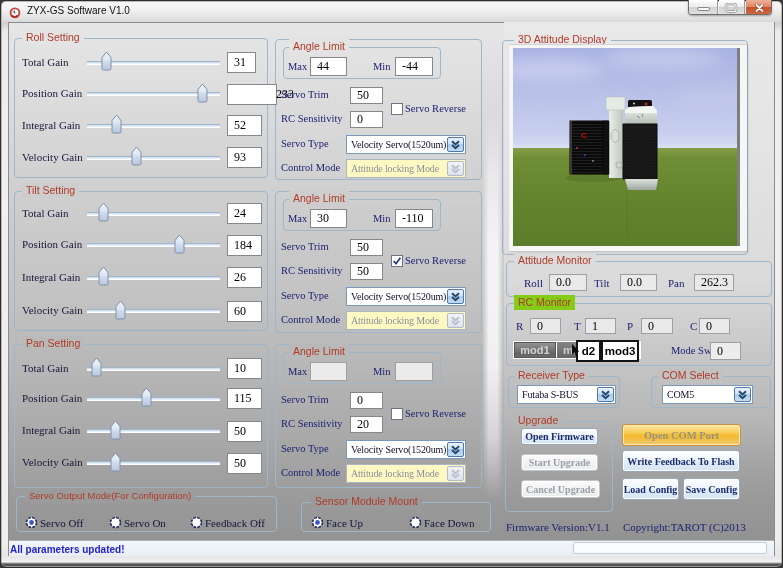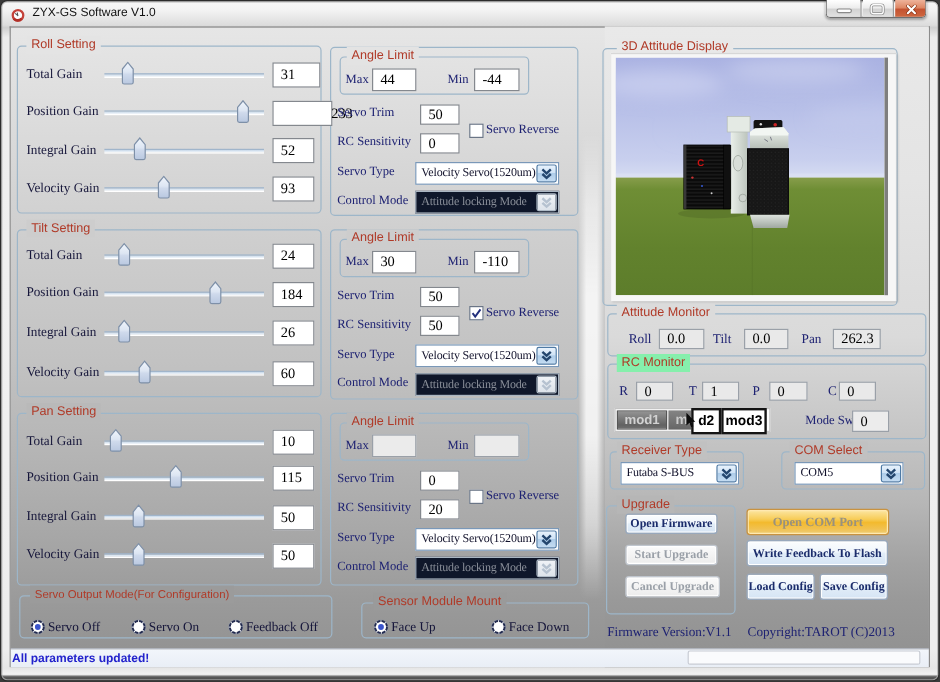--- a/index.html
+++ b/index.html
@@ -18,21 +18,21 @@
  mask-image:linear-gradient(90deg, transparent 0, #000 30%, #000 70%, transparent 100%);}
 .gbox{position:absolute;border:1px solid #9db6c9;border-radius:4px;}
 .leg{position:absolute;top:-8px;font-size:10.5px;line-height:15px;color:#b03a28;padding:0 4px;white-space:nowrap;}
 .slab{position:absolute;font-family:Liberation Serif, serif;font-size:11px;color:#16163a;white-space:nowrap;}
 .mlab{position:absolute;font-family:"Liberation Serif",serif;font-size:10.5px;color:#1e2272;white-space:nowrap;}
 .vbox{position:absolute;background:#fff;border:1px solid #84888e;font-family:"Liberation Serif",serif;font-size:12px;color:#000;padding-left:6px;display:flex;align-items:center;}
 .dbox{position:absolute;background:#ebebeb;border:1px solid #9aa0a8;font-family:"Liberation Serif",serif;font-size:12px;color:#000;padding-left:6px;display:flex;align-items:center;}
 .track{position:absolute;height:4px;border-top:1px solid #a0b5cb;border-bottom:1px solid #ffffff;background:linear-gradient(180deg,#c6d7e8,#f4f8fc);}
 .combo{position:absolute;background:#fff;border:1px solid #7a98b8;font-family:"Liberation Serif",serif;font-size:10px;letter-spacing:-.15px;color:#10102a;display:flex;align-items:center;padding-left:4px;white-space:nowrap;}
 .combo .cbtn{position:absolute;right:1px;top:1px;bottom:1px;width:17px;border:1px solid #4e7aa5;border-radius:2px;background:linear-gradient(180deg,#e8f2fc 0%,#cfe3f6 45%,#aecdea 50%,#c4dcf2 100%);display:flex;align-items:center;justify-content:center;}
-.combo.dis{background:#0f172a;color:#8a8f99;border-color:#aab6c2;}
+.combo.dis{background:#fef9c3;color:#8a8f99;border-color:#aab6c2;}
 .combo.dis .cbtn{border-color:#b0bcc8;background:linear-gradient(180deg,#f0f3f7,#dde3ea);}
 .chk{position:absolute;width:12px;height:12px;background:#fff;border:1px solid #6a7586;}
 .btn{position:absolute;border:1px solid #98a8bc;border-radius:3px;font-family:"Liberation Serif",serif;font-weight:bold;font-size:10px;color:#1b2c6b;display:flex;align-items:center;justify-content:center;background:linear-gradient(180deg,#fbfdfe 0%,#f0f6fc 45%,#e2edf8 50%,#d5e4f4 100%);box-shadow:inset 0 0 0 1px #fff;white-space:nowrap;}
 .btn.dis{color:#9aa0a8;border-color:#c0c6ce;background:linear-gradient(180deg,#fbfbfb,#ececec);}
 .btn.orange{border-color:#c89240;background:linear-gradient(180deg,#fce6a4 0%,#f7cd59 38%,#f3ba2e 52%,#f1c14f 78%,#eecd77 100%);color:#98917e;box-shadow:inset 0 0 0 1px #ffe9b0;}
 .rlab{position:absolute;font-family:"Liberation Serif",serif;font-size:11px;color:#16163a;white-space:nowrap;}
 .modtxt{font-family:"Liberation Sans",sans-serif;font-weight:bold;font-size:11.5px;}
 </style></head><body>
 <div class="frame"></div>
 
@@ -70,21 +70,21 @@
 <div class="gbox" style="left:301px;top:502px;width:190px;height:30px;"></div>
 <div class="leg" style="left:311px;top:494px;background:#9a9a9a;">Sensor Module Mount</div>
 <div class="gbox" style="left:275px;top:39px;width:207px;height:141px;"></div>
 <div class="gbox" style="left:275px;top:191px;width:207px;height:142px;"></div>
 <div class="gbox" style="left:275px;top:344px;width:207px;height:144px;"></div>
 <div class="gbox" style="left:502px;top:40px;width:246px;height:215px;"></div>
 <div class="leg" style="left:514px;top:32px;background:#e8e8e8;">3D Attitude Display</div>
 <div class="gbox" style="left:506px;top:261px;width:266px;height:36px;"></div>
 <div class="leg" style="left:514px;top:253px;background:#dbdbdb;">Attitude Monitor</div>
 <div class="gbox" style="left:506px;top:303px;width:266px;height:63px;"></div>
-<div class="leg" style="left:514px;top:295px;background:#86efac;">RC Monitor</div>
+<div class="leg" style="left:514px;top:295px;background:#84cc16;">RC Monitor</div>
 <div class="gbox" style="left:508px;top:376px;width:112px;height:32px;"></div>
 <div class="gbox" style="left:651px;top:376px;width:120px;height:32px;"></div>
 <div class="gbox" style="left:505px;top:421px;width:108px;height:91px;"></div>
 <div class="leg" style="left:514px;top:413px;background:#b6b6b6;">Upgrade</div>
 <div class="leg" style="left:514px;top:368px;background:#c1c1c1;">Receiver Type</div>
 <div class="leg" style="left:658px;top:368px;background:#c1c1c1;">COM Select</div>
 <svg width="0" height="0" style="position:absolute">
     <defs>
       <linearGradient id="tg" x1="0" y1="0" x2="0" y2="1">
         <stop offset="0" stop-color="#f0f5fb"></stop>
@@ -93,21 +93,21 @@
         <stop offset="1" stop-color="#b9c8e0"></stop>
       </linearGradient>
       <path id="th" d="M1 6.5 L5.5 1 L10 6.5 L10 17.5 Q10 19 8.5 19 L2.5 19 Q1 19 1 17.5 Z"></path>
     </defs>
   </svg>
 <div class="slab" style="left:22px;top:55.5px;">Total Gain</div>
 <div class="track" style="left:87px;top:60.5px;width:133px;"></div>
 <svg class="abs" style="left:100.8px;top:51.0px" width="11" height="20" viewBox="0 0 11 20">
     <use href="#th" fill="url(#tg)" stroke="#7e90a8" stroke-width="1"></use>
   </svg>
-<div class="vbox" style="left:227px;top:52.0px;width:40px;height:21px;">31</div>
+<div class="vbox" style="left:227px;top:52.0px;width:29px;height:21px;">31</div>
 <div class="slab" style="left:22px;top:87.2px;">Position Gain</div>
 <div class="track" style="left:87px;top:92.2px;width:133px;"></div>
 <svg class="abs" style="left:197.4px;top:82.7px" width="11" height="20" viewBox="0 0 11 20">
     <use href="#th" fill="url(#tg)" stroke="#7e90a8" stroke-width="1"></use>
   </svg>
 <div class="vbox" style="left:227px;top:83.7px;width:35px;height:21px;padding-left:48px;">233</div>
 <div class="slab" style="left:22px;top:118.9px;">Integral Gain</div>
 <div class="track" style="left:87px;top:123.9px;width:133px;"></div>
 <svg class="abs" style="left:110.9px;top:114.4px" width="11" height="20" viewBox="0 0 11 20">
     <use href="#th" fill="url(#tg)" stroke="#7e90a8" stroke-width="1"></use>

